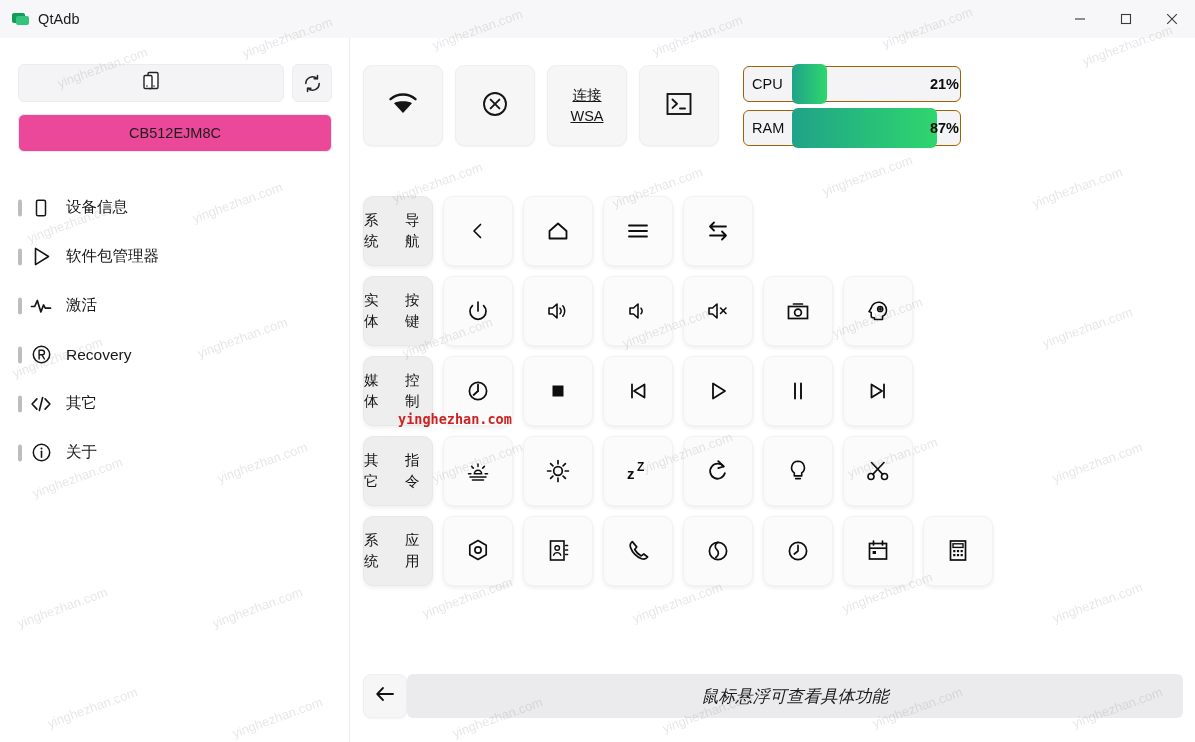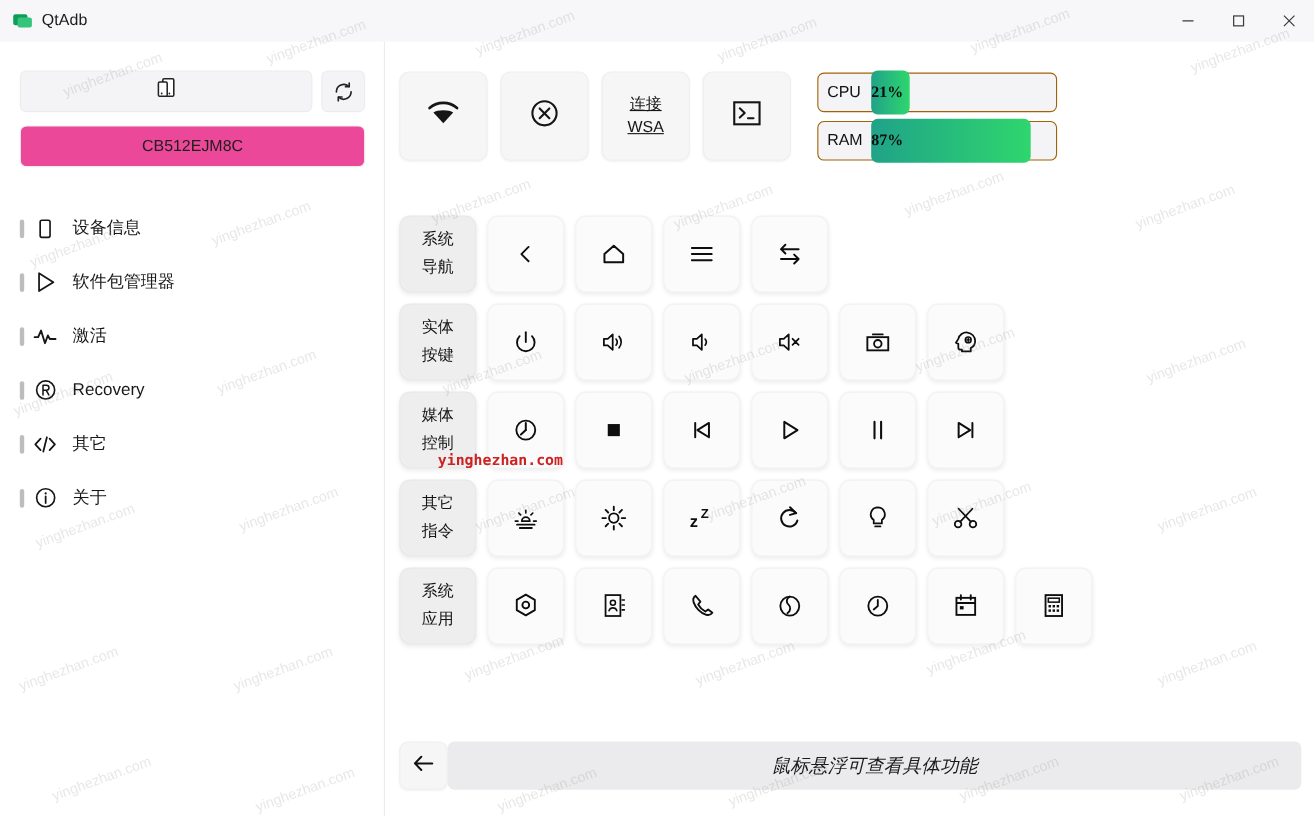--- a/index.html
+++ b/index.html
@@ -155,22 +155,22 @@
     flex: 1; height: 40px; margin-right: 1px;
     display: flex; align-items: center;
   }
   .meter-fill {
     position: absolute; left: 0; top: 0;
     height: 40px; border-radius: 6px;
     background: linear-gradient(90deg, #1fa389 0%, #2fd66d 100%);
   }
   .meter-value {
     position: relative; z-index: 4;
-    width: 100%; text-align: left;
-    font-size: 14.5px; color: #0d0d0d; font-weight: 600; font-family: Liberation Serif, serif;
+    width: 100%; text-align: right;
+    font-size: 14.5px; color: #0d0d0d; font-weight: 600;
   }
 
   
   #grid {
     position: absolute; left: 13px; top: 158px;
   }
   .grid-row {
     display: flex; gap: 10px; margin-bottom: 10px;
   }
   .cell {
@@ -178,22 +178,22 @@
     background: #fbfbfb;
     border: 1px solid #f2f2f2;
     border-radius: 10px;
     display: flex; align-items: center; justify-content: center;
     color: #0e0e0e;
     box-shadow: 0 2px 4px rgba(0,0,0,.07);
   }
   .cell.group-label {
     background: #eeeeef;
     border-color: #e8e8e9;
-    flex-direction: column;
-    gap: 4px;
+    flex-direction: row;
+    gap: 14px;
   }
   .cell.group-label span {
     font-size: 14.5px; line-height: 21px; color: #141414;
   }
   .cell svg { display: block; }
 
   
   #bottombar {
     position: absolute; left: 13px; bottom: 24px;
     width: 820px; height: 44px;

